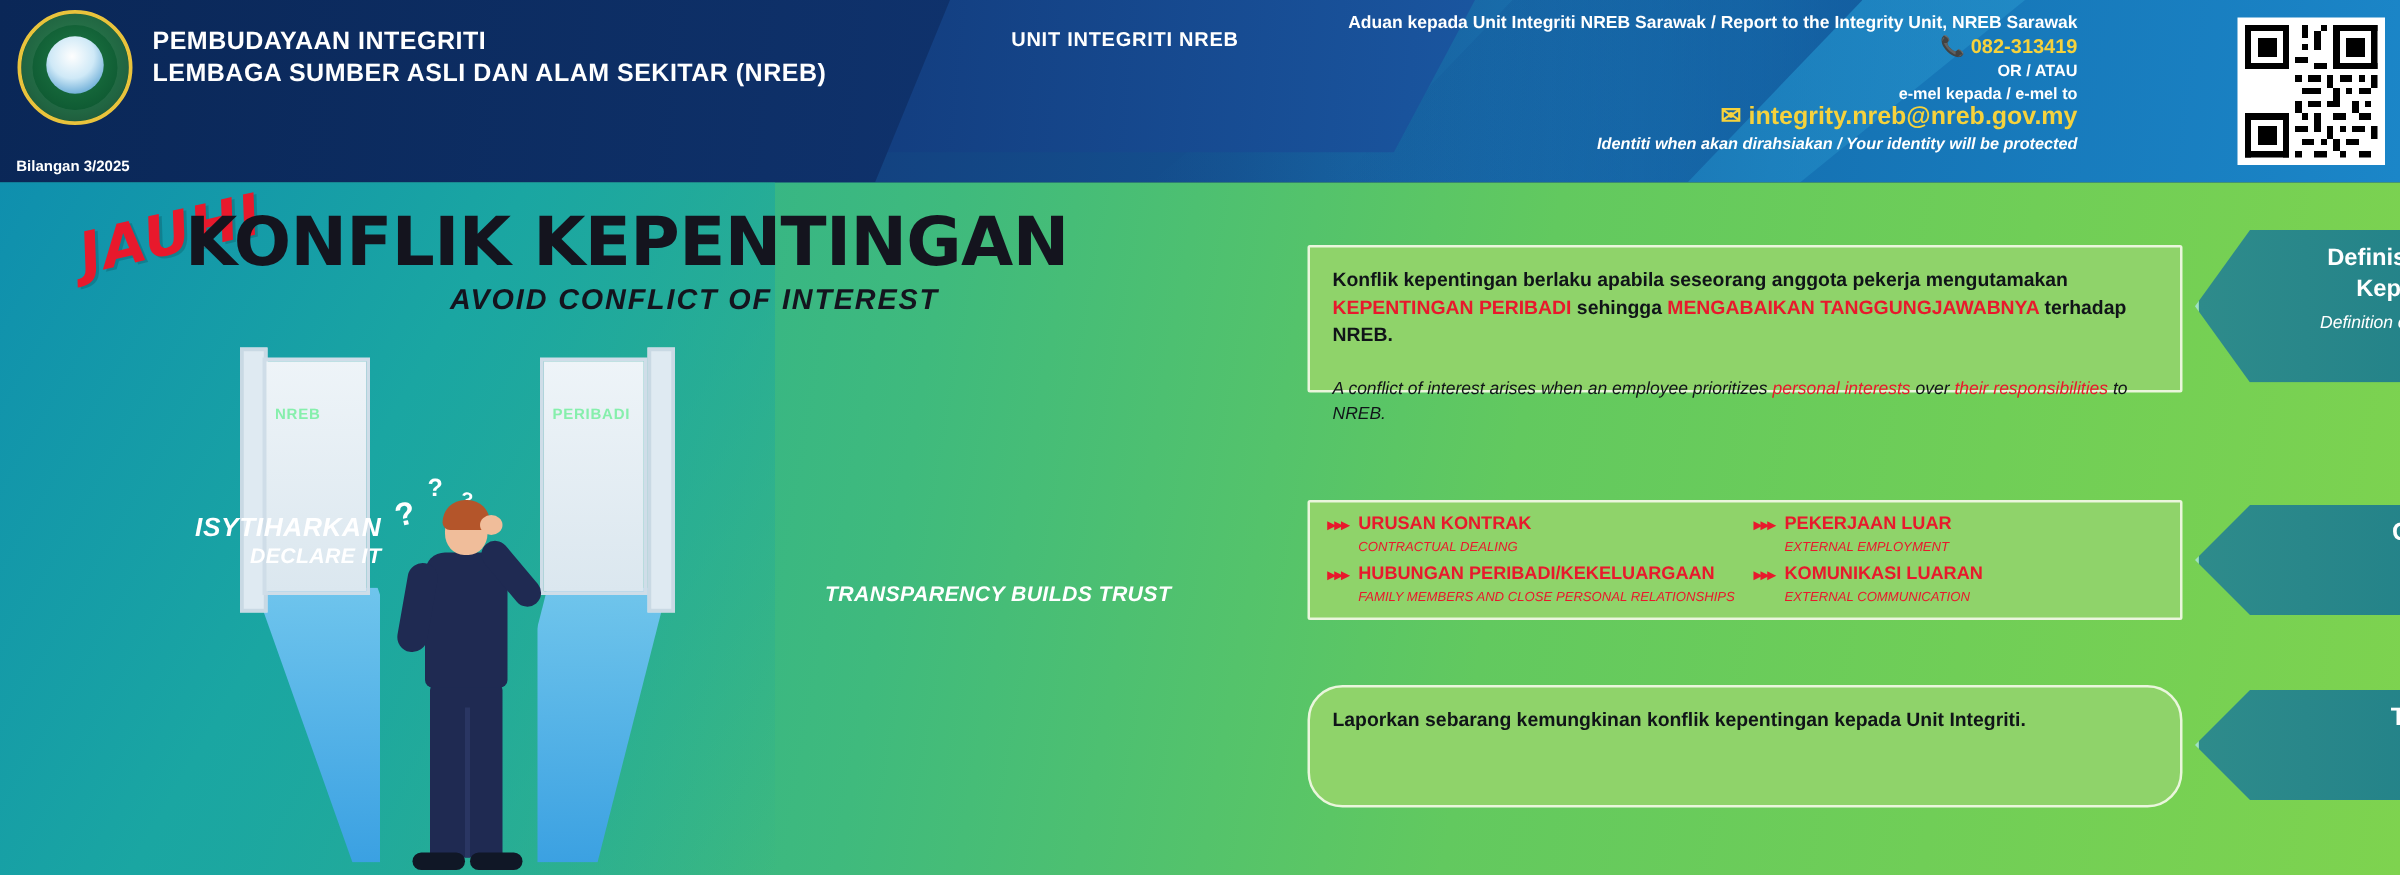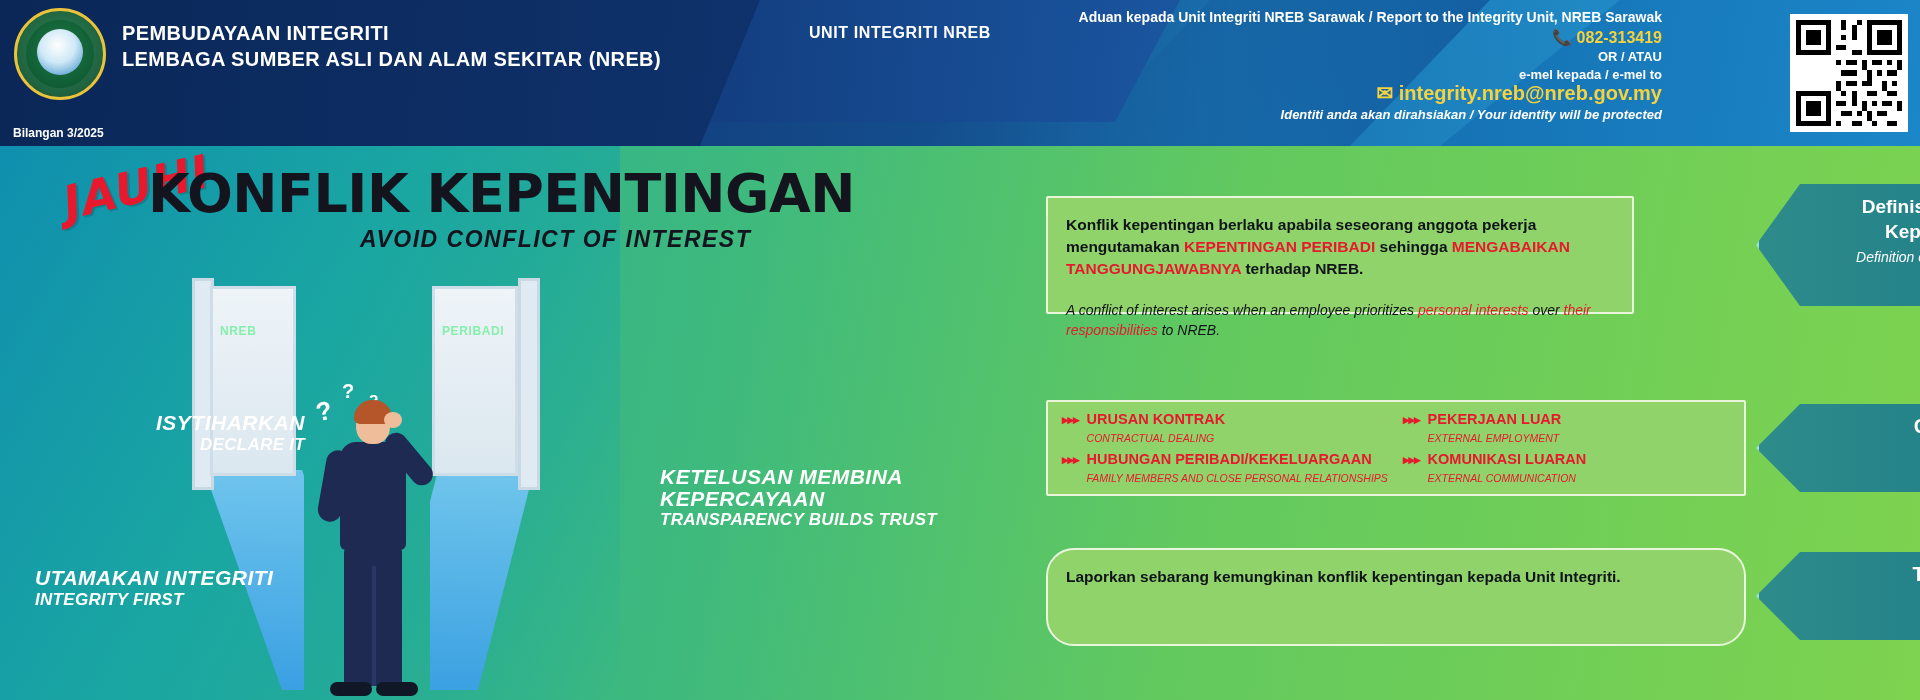--- a/index.html
+++ b/index.html
@@ -161,21 +161,21 @@
   .cap.c3 { left: 660px; top: 320px; text-align: left; width: 300px; }
   .cap.c3 .big { line-height: 22px; }
 
   
   .panel {
     position: absolute;
     background: #8fd36a;
     border: 2px solid #eaf6dc;
     border-radius: 2px;
   }
-  .panel.p1 { left: 1046px; top: 196px; width: 588px; height: 118px; }
+  .panel.p1 { left: 1046px; top: 196px; width: 700px; height: 118px; }
   .panel.p2 { left: 1046px; top: 400px; width: 700px; height: 96px; }
   .panel.p3 { left: 1046px; top: 548px; width: 700px; height: 98px; border-radius: 28px; }
   .panel-inner { padding: 16px 18px; }
   .txt-my { font-size: 15.5px; font-weight: bold; color: #101418; line-height: 22px; }
   .txt-en { font-size: 14px; font-style: italic; color: #101418; line-height: 20px; margin-top: 20px; }
   .red { color: #e8192c; }
   .red-i { color: #e8192c; font-style: italic; }
 
   
   .tab {
@@ -233,21 +233,21 @@
       <div class="r2">
         <span>📞</span>
         <span>082-313419</span>
       </div>
       <div class="r3">OR / ATAU</div>
       <div class="r4">e-mel kepada / e-mel to</div>
       <div class="r5">
         <span>✉</span>
         <span>integrity.nreb@nreb.gov.my</span>
       </div>
-      <div class="r6">Identiti anda akan dirahsiakan / Your identity will be protected</div>
+      <div class="r6">Identiti when akan dirahsiakan / Your identity will be protected</div>
     </div>
 
     <div class="qr">
       <svg width="106" height="106" viewBox="0 0 21 21" shape-rendering="crispEdges">
         <rect width="21" height="21" fill="#fff"></rect>
         <g fill="#000">
           <rect x="0" y="0" width="7" height="1"></rect>
             <rect x="0" y="6" width="7" height="1"></rect>
           <rect x="0" y="0" width="1" height="7"></rect>
             <rect x="6" y="0" width="1" height="7"></rect>
@@ -340,26 +340,21 @@
         <div class="p-head"></div>
           <div class="p-hair"></div>
         <div class="p-hand"></div>
       </div>
     </div>
 
     <div class="cap c1">
       <span class="big">ISYTIHARKAN</span>
       <span class="small">DECLARE IT</span>
     </div>
-    <div class="cap c2">
-      <span class="big">UTAMAKAN INTEGRITI</span>
-      <span class="small">INTEGRITY FIRST</span>
-    </div>
     <div class="cap c3">
-      <span class="big">KETELUSAN MEMBINA KEPERCAYAAN</span>
       <span class="small">TRANSPARENCY BUILDS TRUST</span>
     </div>
   </div>
 
   <div class="panel p1">
     <div class="panel-inner">
       <div class="txt-my">
         <span>Konflik kepentingan berlaku apabila seseorang anggota pekerja mengutamakan </span><span class="red">KEPENTINGAN PERIBADI</span><span> sehingga </span><span class="red">MENGABAIKAN TANGGUNGJAWABNYA</span><span> terhadap NREB.</span>
       </div>
       <div class="txt-en">

